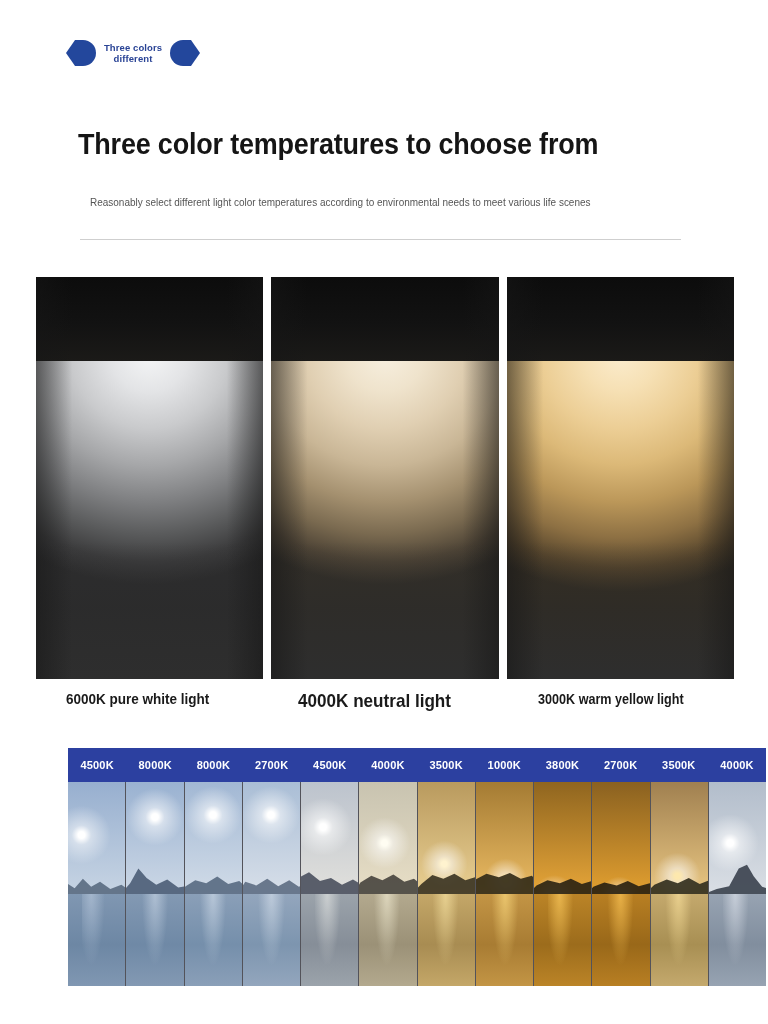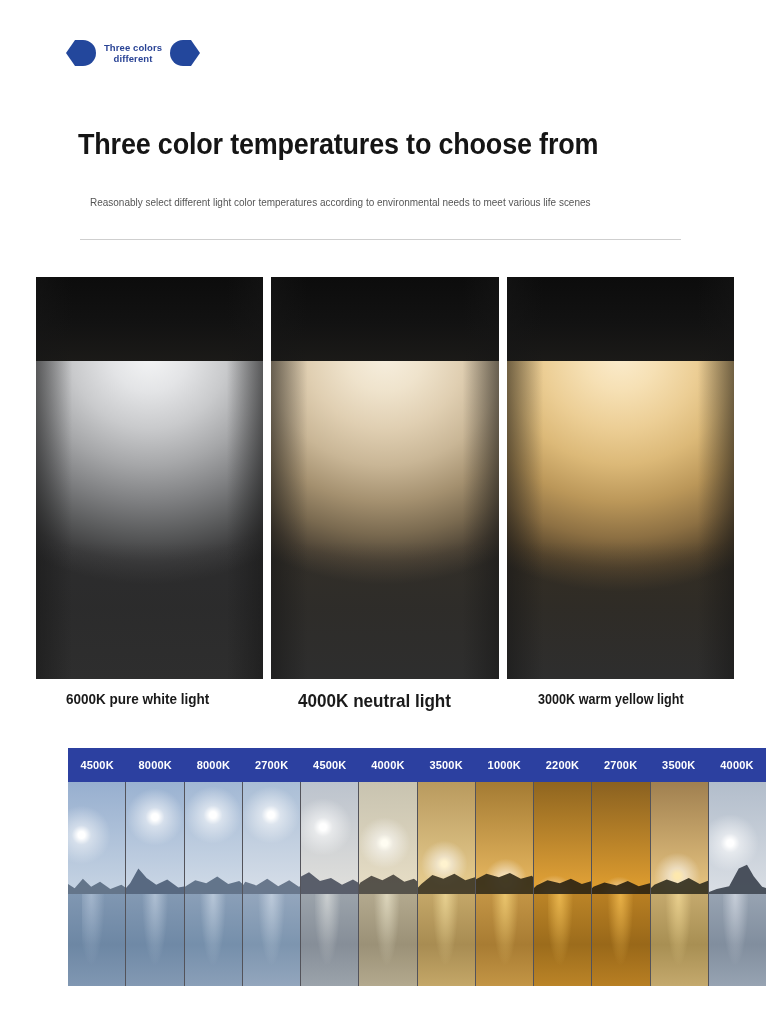--- a/index.html
+++ b/index.html
@@ -293,21 +293,21 @@
 <div class="temp-strip">
   <div class="temp-header" id="temp-header" style="background: rgb(44, 64, 160);">
       <div class="temp-label">4500K</div>
       <div class="temp-label">8000K</div>
       <div class="temp-label">8000K</div>
       <div class="temp-label">2700K</div>
       <div class="temp-label">4500K</div>
       <div class="temp-label">4000K</div>
       <div class="temp-label">3500K</div>
       <div class="temp-label">1000K</div>
-      <div class="temp-label">2200K</div>
+      <div class="temp-label">3800K</div>
       <div class="temp-label">2700K</div>
       <div class="temp-label">3500K</div>
       <div class="temp-label">4000K</div>
     </div>
   <div class="temp-body" id="temp-body">
       <div class="temp-cell">
         <div class="sky" style="background: linear-gradient(rgb(151, 175, 207) 0%, rgb(205, 217, 230) 62%, rgb(205, 217, 230) 100%);"></div>
         <div class="sun" style="top: calc(3%); background: radial-gradient(circle at 32% 50%, rgb(255, 255, 255) 0%, rgb(255, 255, 255) 4.55%, rgba(255, 255, 255, 0.467) 13%, rgba(255, 255, 255, 0) 39%);"></div>
         <div class="land" style="clip-path: polygon(0% 100%, 8% 72%, 18% 84%, 30% 58%, 42% 80%, 55% 66%, 70% 86%, 86% 74%, 100% 92%, 100% 100%); background: rgb(91, 108, 130); opacity: 0.92;"></div>
         <div class="sea" style="background: linear-gradient(rgb(128, 151, 178) 0%, rgb(109, 135, 164) 55%, rgb(128, 151, 178) 100%);"></div>

